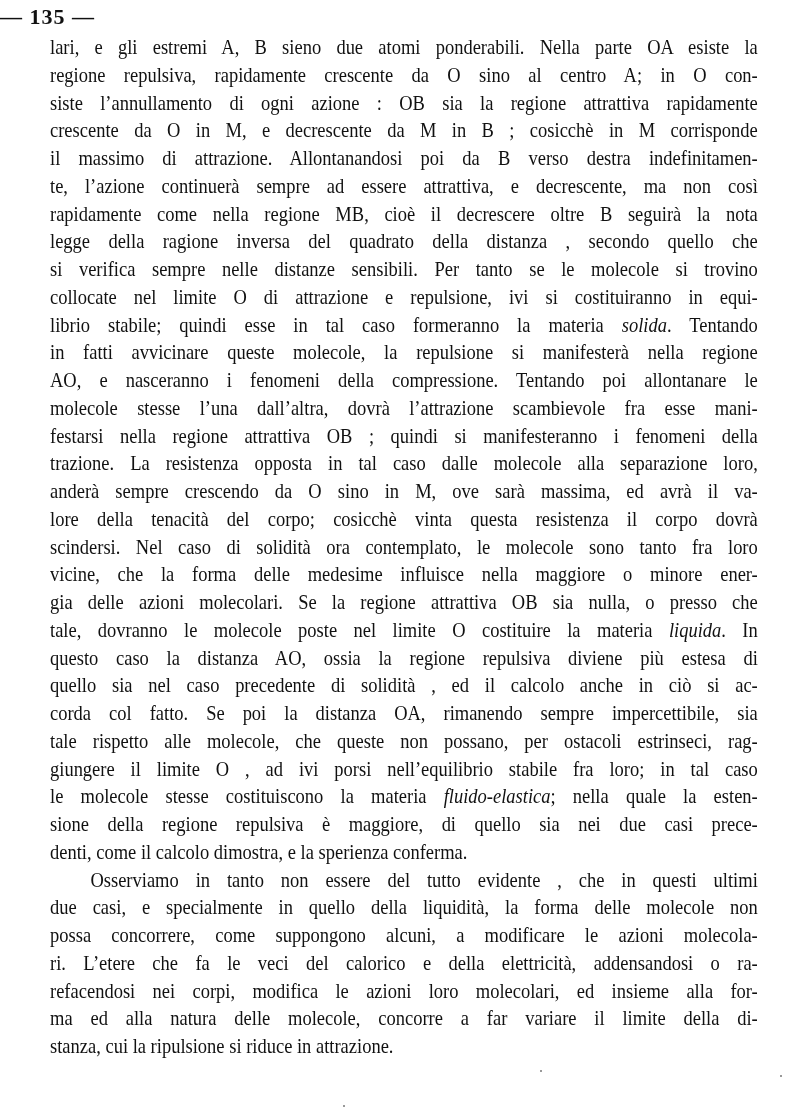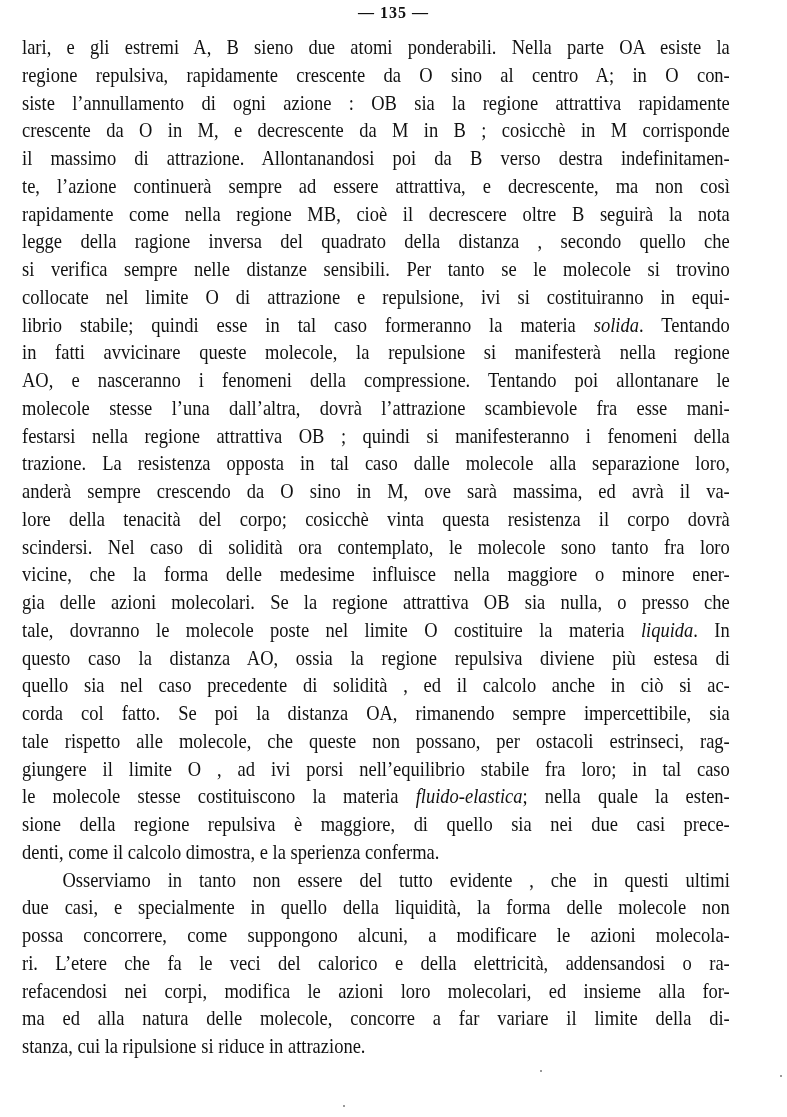--- a/index.html
+++ b/index.html
@@ -13,29 +13,29 @@
       position: relative;
       overflow: hidden;
       font-family: "Liberation Serif", "DejaVu Serif", serif;
       color: #111111;
     }
     .page-number {
       position: absolute;
       top: 4px;
       left: 0;
       width: 787px;
-      text-align: center;
-      font-size: 16px;
+      text-align: left;
+      font-size: 22px;
       font-weight: bold;
       letter-spacing: 1px;
     }
     .text-block {
       position: absolute;
       top: 34px;
-      left: 22px;
+      left: 50px;
       width: 708px;
     }
     .line {
       display: block;
       height: 27.75px;
       line-height: 27.75px;
       font-size: 21.5px;
       white-space: nowrap;
       text-align: justify;
       text-align-last: justify;

